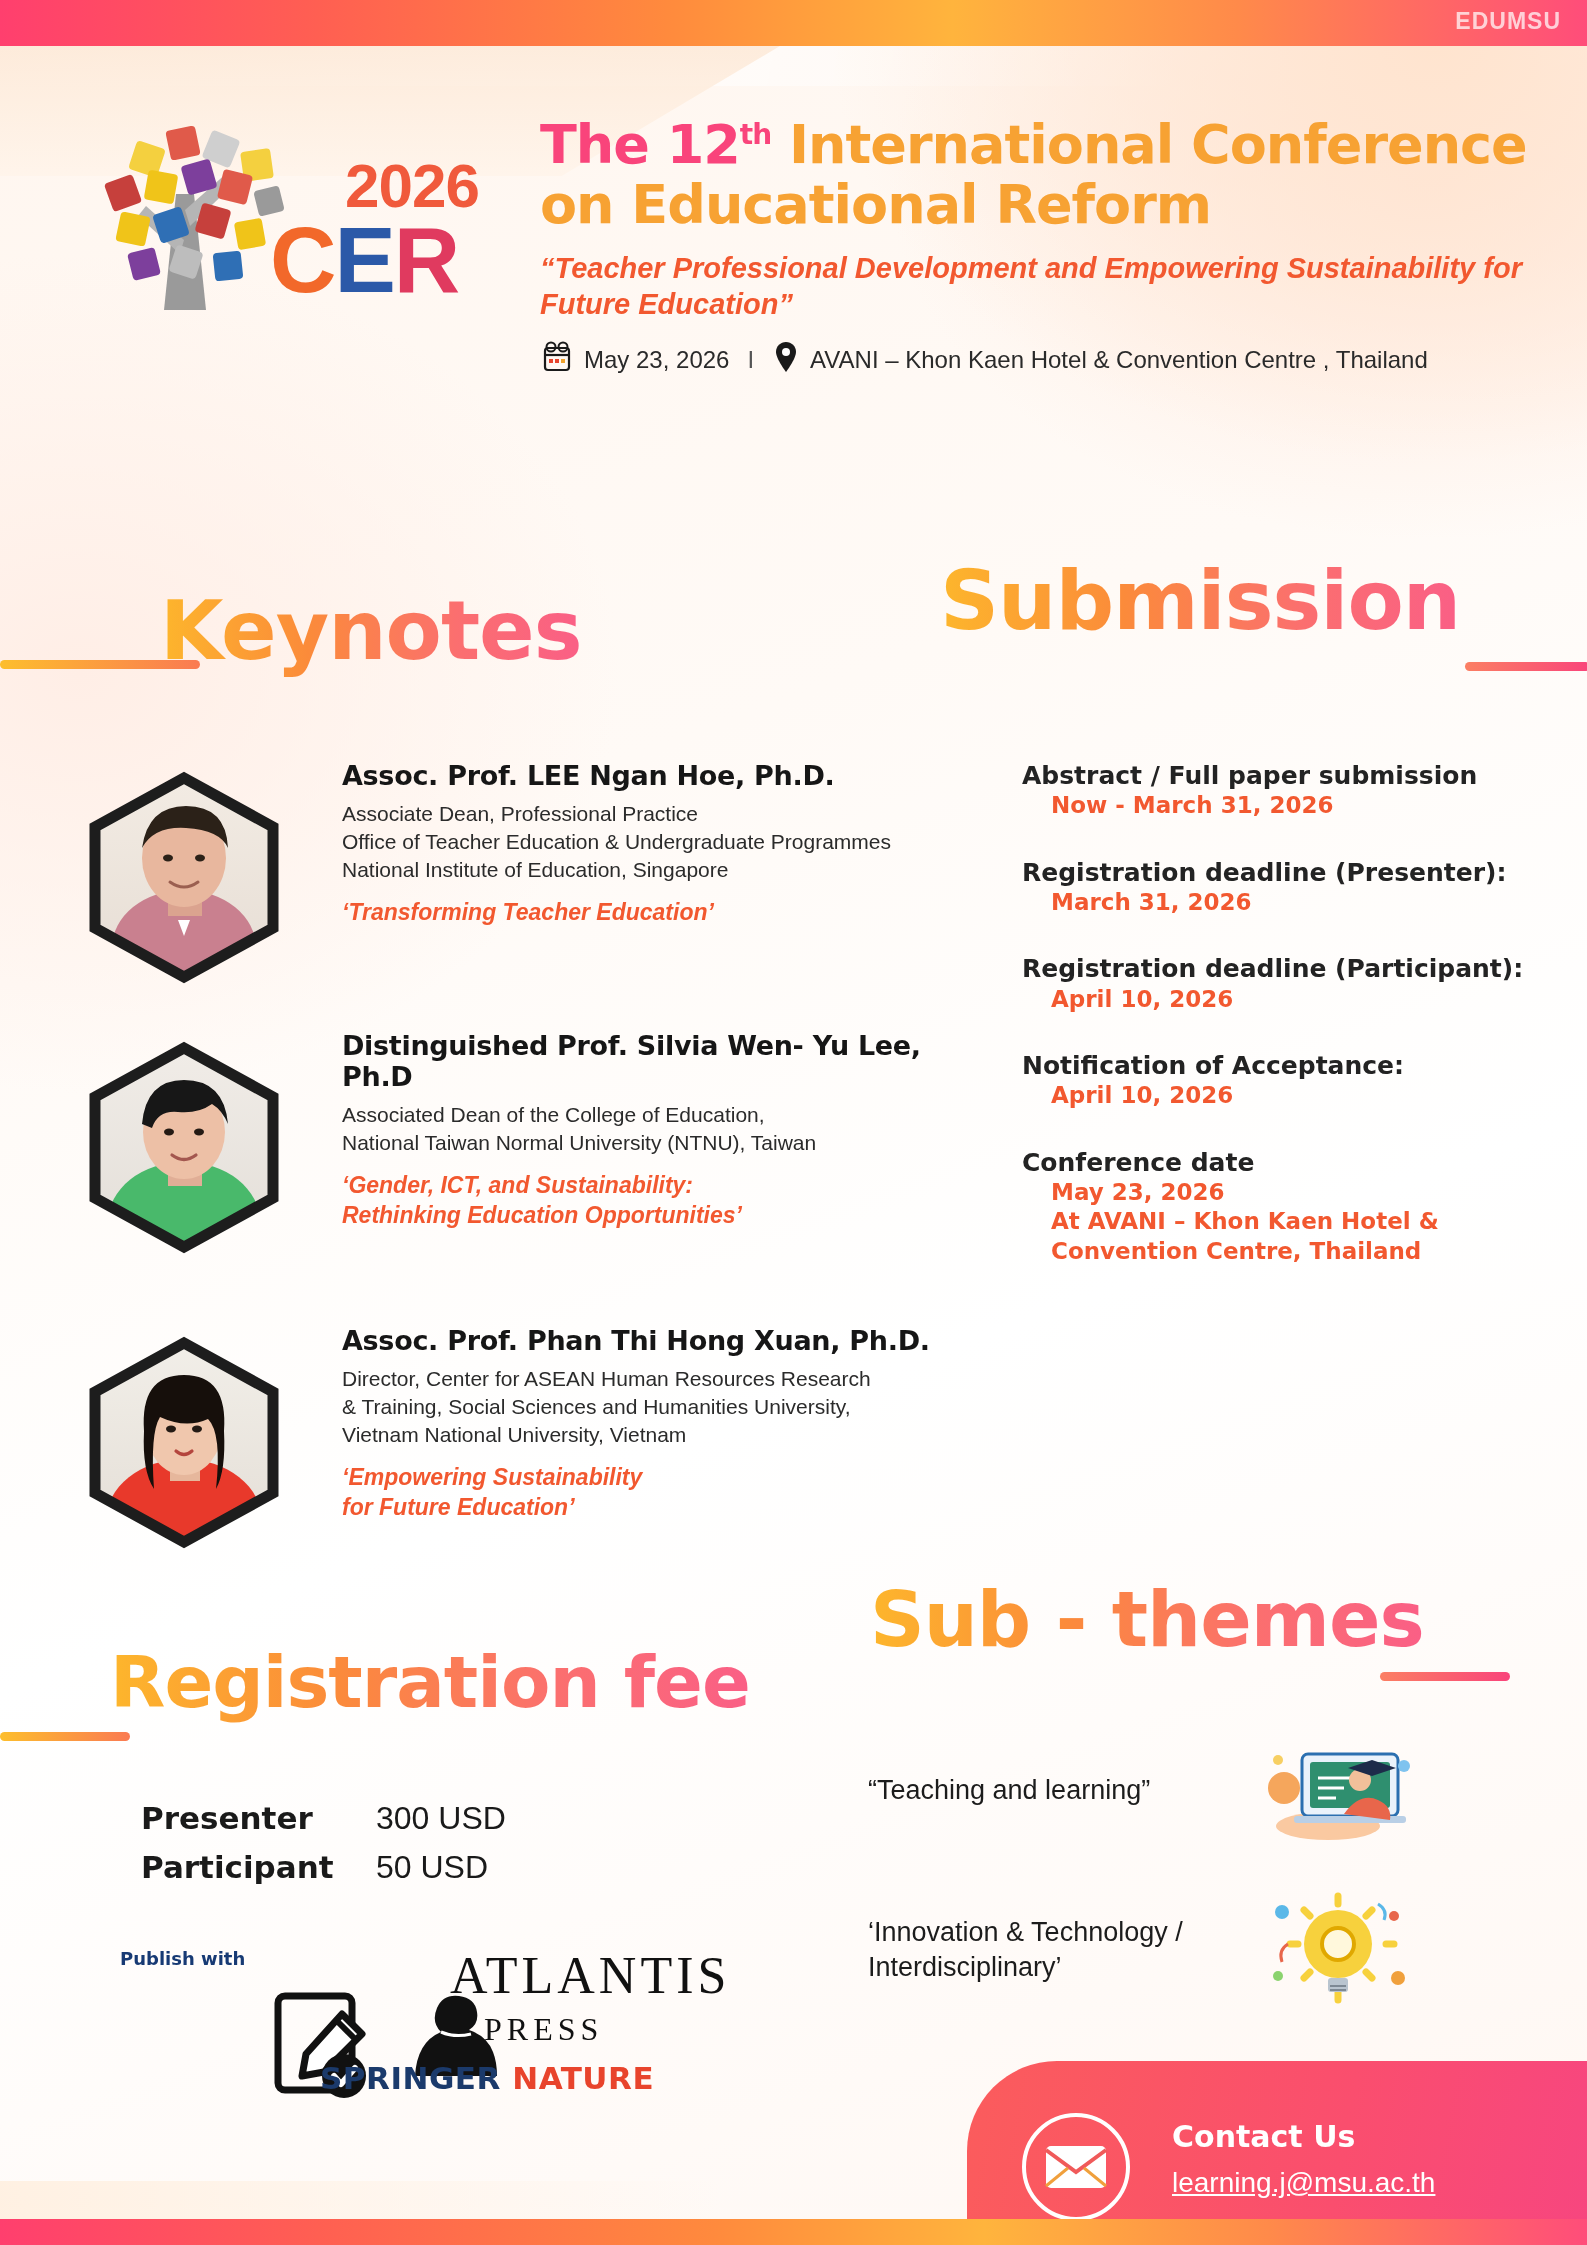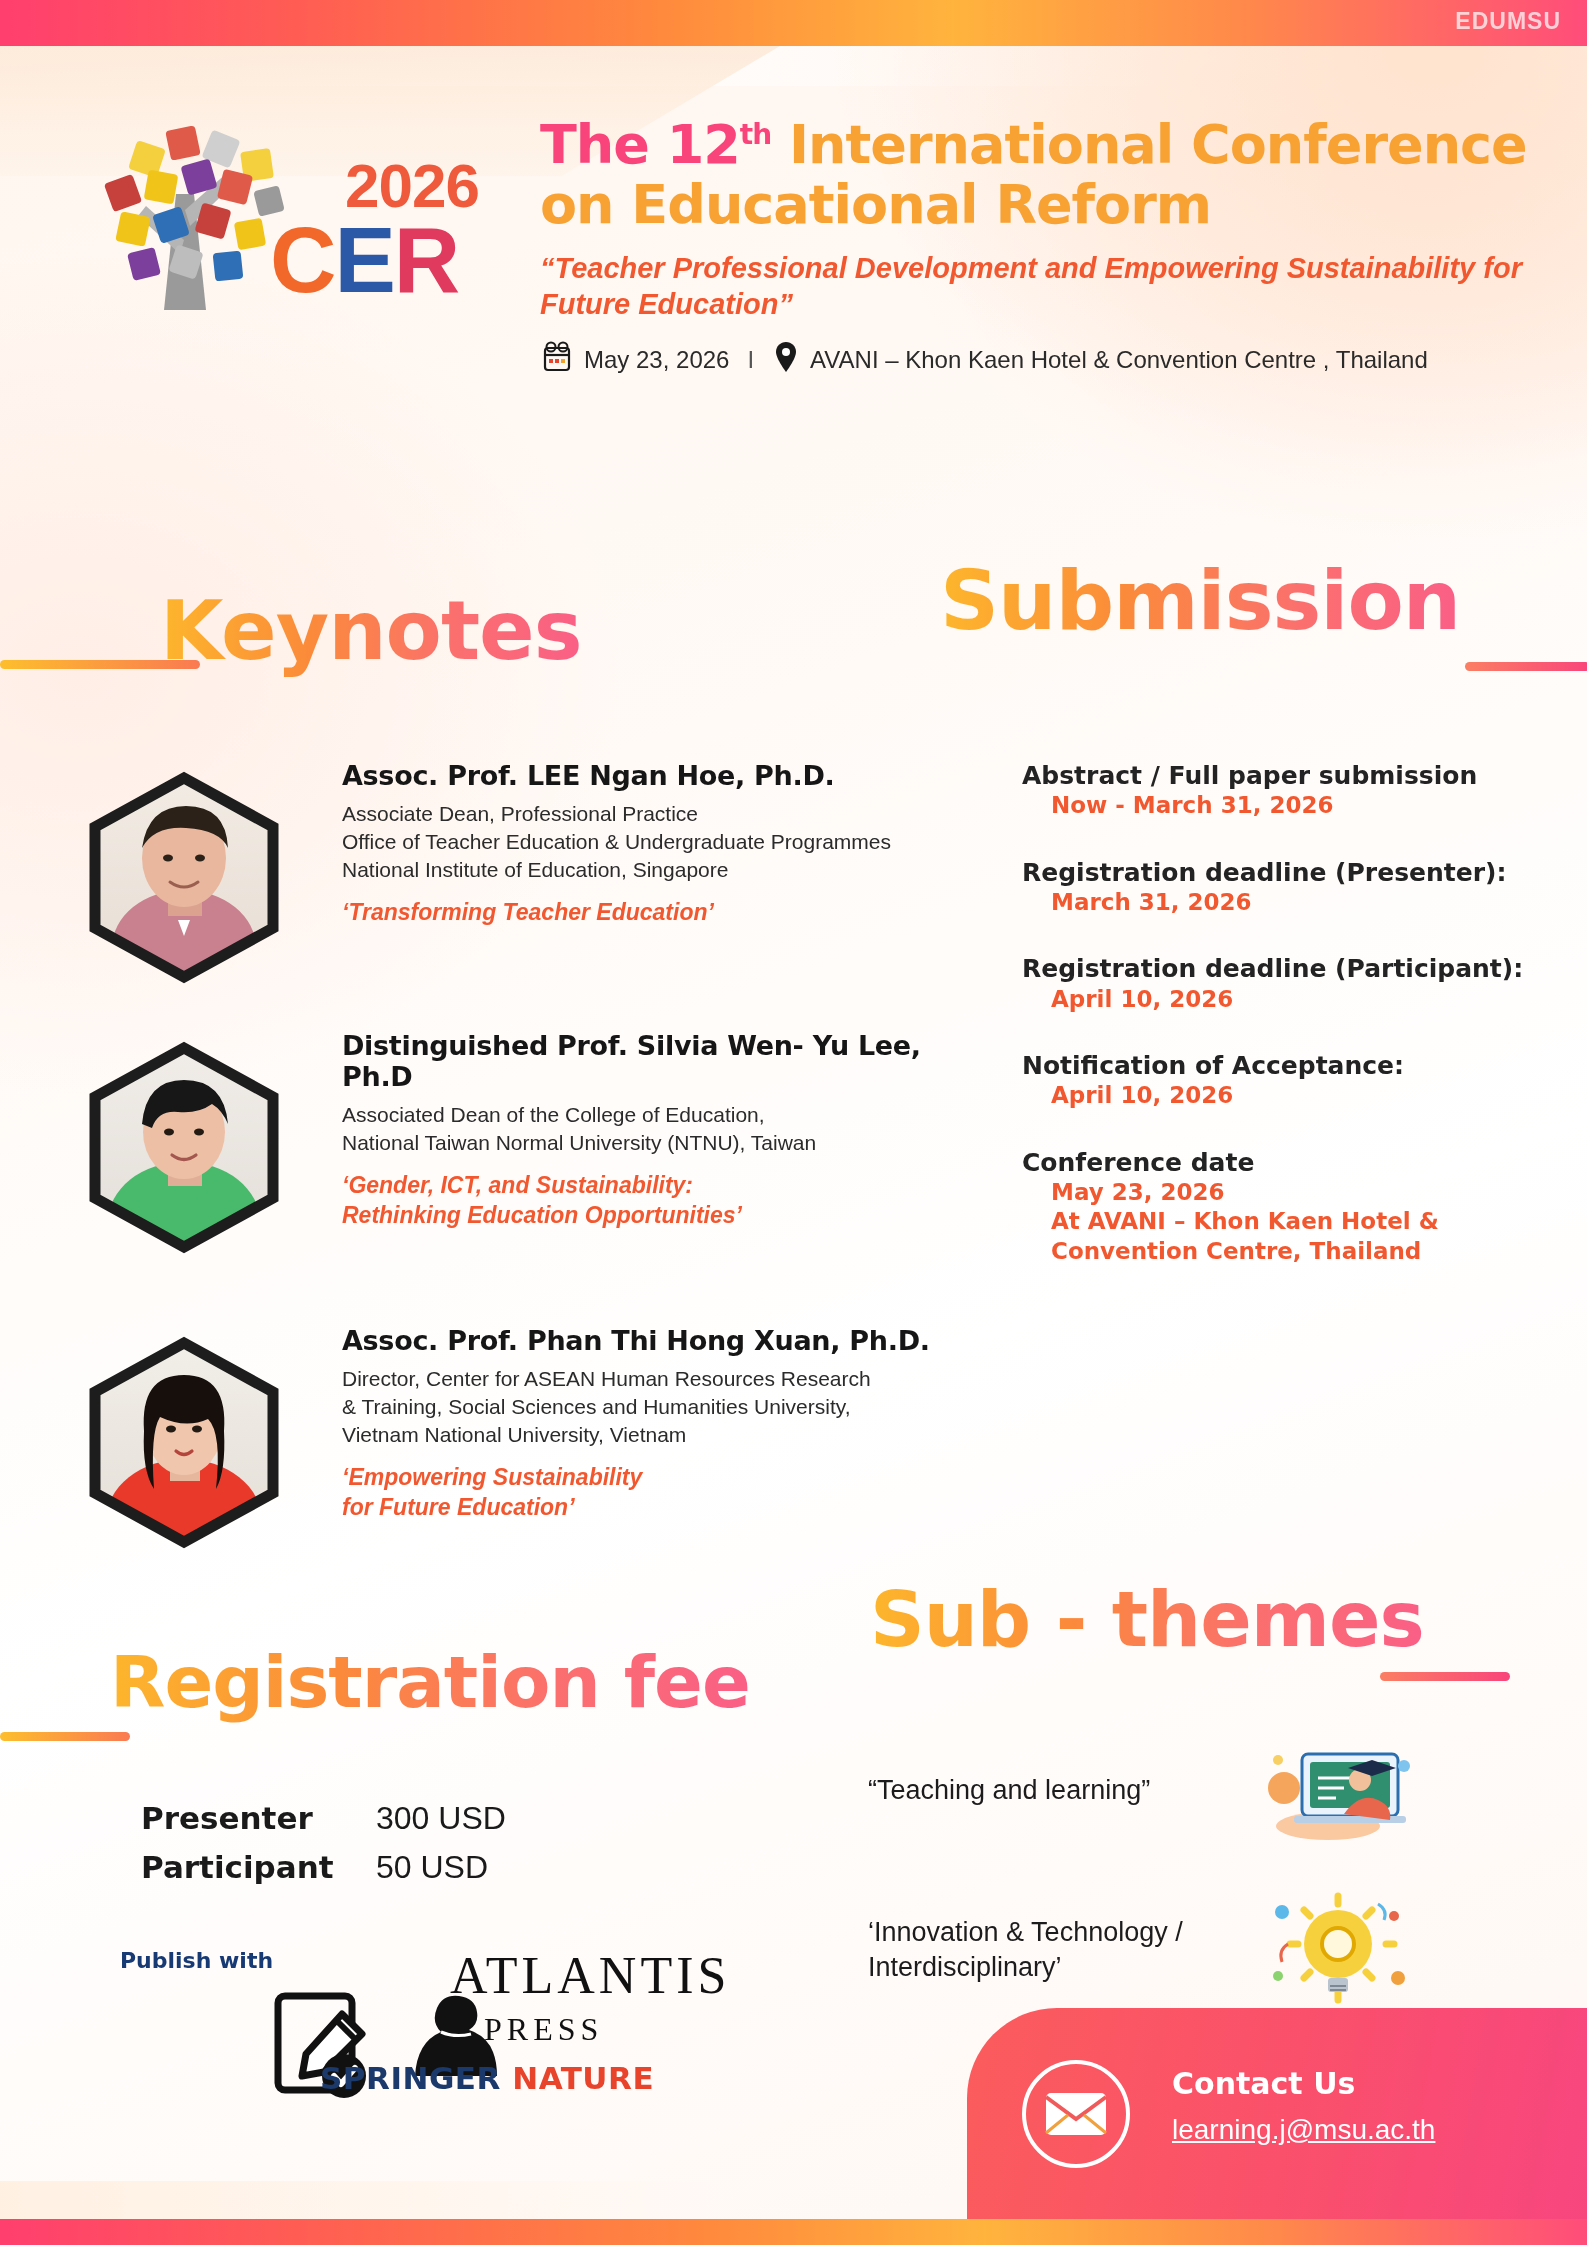--- a/index.html
+++ b/index.html
@@ -119,39 +119,39 @@
     font-family: "DejaVu Sans", sans-serif; margin-left: 29px; }
 
   
   .fee-rows { position: absolute; left: 141px; top: 1800px; width: 560px; }
   .fee-row { display: flex; align-items: baseline; margin-bottom: 12px; }
   .fee-k { width: 235px; font-size: 31px; font-weight: bold; color: #1a1a1a;
     font-family: "DejaVu Sans", sans-serif; }
   .fee-v { font-size: 32px; color: #1a1a1a; }
 
   .publish { position: absolute; left: 120px; top: 1930px; width: 560px; }
-  .publish-label { position: absolute; left: 0; top: 18px; font-size: 22px; font-weight: bold; color: #173a74;
+  .publish-label { position: absolute; left: 0; top: 18px; font-size: 18px; font-weight: bold; color: #173a74;
     font-family: "DejaVu Sans", sans-serif; }
   .atlantis { position: absolute; left: 330px; top: 0; }
   .atlantis .t1 { font-size: 52px; letter-spacing: 4px; color: #111; font-family: "Liberation Serif", serif; margin-top: 16px; }
   .atlantis .t2 { font-size: 32px; letter-spacing: 5px; color: #111; margin-top: 6px; margin-left: 34px; font-family: "Liberation Serif", serif;}
   .springer { position: absolute; left: 200px; top: 130px; font-size: 31px; font-weight: bold;
     letter-spacing: .5px; font-family: "DejaVu Sans", sans-serif; }
   .springer .s { color: #1b3a6b; }
   .springer .n { color: #e8442c; }
 
   
   .themes { position: absolute; left: 868px; top: 1730px; width: 640px; }
   .theme-row { display: flex; align-items: center; margin-bottom: 40px; }
   .theme-txt { width: 390px; font-size: 27px; line-height: 1.28; color: #1c1c1c; }
   .theme-art { width: 160px; height: 120px; }
 
   
   .contact-band {
-    position: absolute; right: 0; bottom: 0; width: 620px; height: 237px;
+    position: absolute; right: 0; bottom: 0; width: 620px; height: 184px;
     background: linear-gradient(100deg,#fb5c5c 0%, #fa4e6e 60%, #f7467f 100%);
     border-top-left-radius: 90px;
   }
   .env-circle {
     position: absolute; left: 55px; top: 52px; width: 108px; height: 108px;
     border: 4px solid #fff; border-radius: 50%;
     display: flex; align-items: center; justify-content: center;
   }
   .contact-title { position: absolute; left: 205px; top: 58px; font-size: 30px; font-weight: bold; color: #fff;
     font-family: "DejaVu Sans", sans-serif; }

